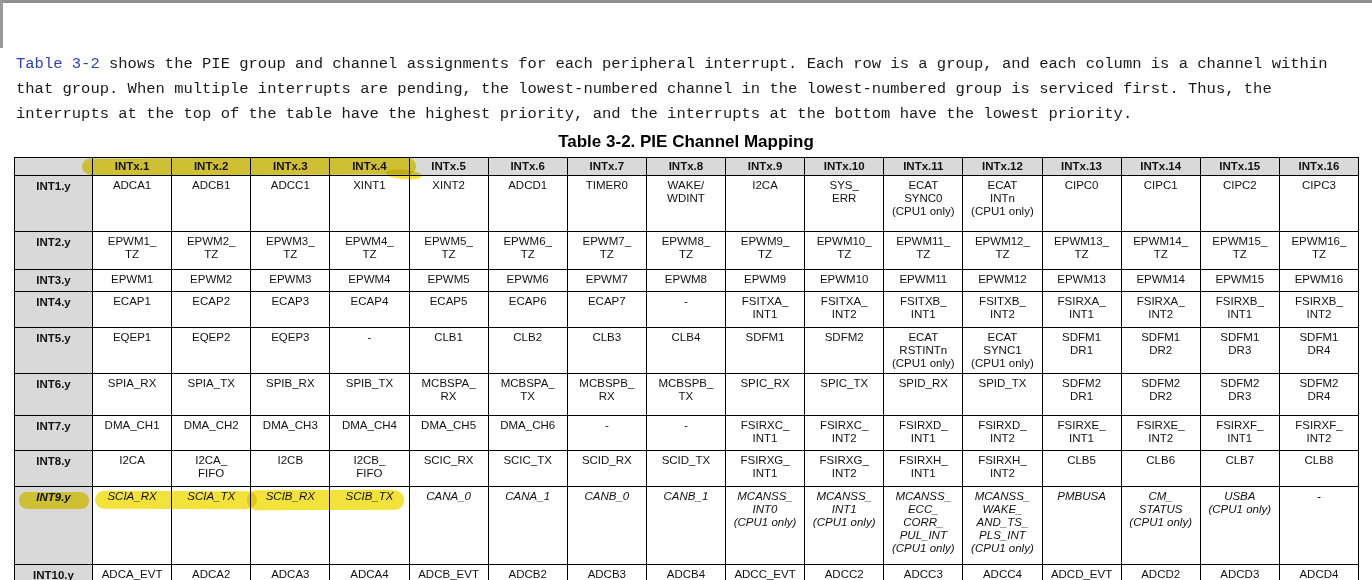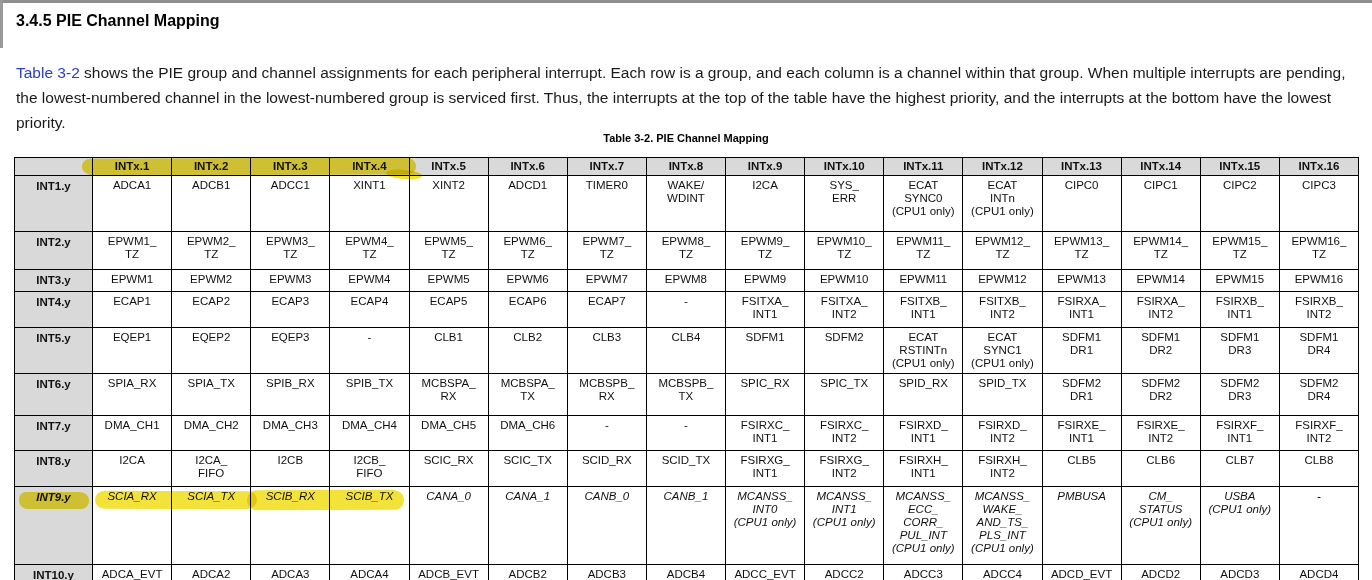--- a/index.html
+++ b/index.html
@@ -9,24 +9,24 @@
   }
   *{margin:0;padding:0;box-sizing:border-box;}
   html,body{width:1372px;height:580px;overflow:hidden;background:#ffffff;
     font-family:"Liberation Sans","DejaVu Sans",sans-serif;color:#111;}
   #page{position:relative;width:1372px;height:580px;background:#fff;overflow:hidden;}
 
   .edge-top{position:absolute;left:0;top:0;width:1372px;height:3px;background:#8f8f8f;}
   .edge-left{position:absolute;left:0;top:0;width:3px;height:48px;background:#9a9a9a;}
 
   .heading{position:absolute;left:16px;top:12px;font-size:16px;font-weight:bold;color:#000;}
-  .intro{position:absolute;left:16px;top:60px;width:1344px;font-size:15.5px;line-height:25px;color:#1a1a1a;}
+  .intro{position:absolute;left:16px;top:52px;width:1344px;font-size:15.5px;line-height:25px;color:#1a1a1a;font-family:Liberation Mono, monospace;}
   .intro .link{color:var(--link);cursor:pointer;}
   .caption{position:absolute;left:14px;top:132px;width:1344px;text-align:center;
-    font-size:11px;font-weight:bold;color:#000;}
+    font-size:17px;font-weight:bold;color:#000;}
 
   #table-wrap{position:absolute;left:14px;top:157px;width:1344px;}
   table{border-collapse:collapse;table-layout:fixed;width:1344px;background:#fff;}
   th,td{border:1px solid #000;vertical-align:top;text-align:center;
     font-size:11.5px;line-height:13px;padding:3px 1px 2px 1px;overflow:hidden;}
   thead th{background:var(--hdr-bg);font-weight:bold;vertical-align:middle;padding:2px 0;}
   tbody th{background:var(--hdr-bg);font-weight:bold;padding-top:4px;}
   td{font-weight:normal;background:transparent;}
   .ct{position:relative;z-index:2;white-space:pre-line;display:inline-block;}
 
@@ -37,21 +37,20 @@
   .mk-r9-a{left:95px;top:491px;width:162px;height:18px;border-radius:10px 8px 12px 9px/9px;transform:rotate(0.2deg);}
   .mk-r9-b{left:247px;top:490px;width:157px;height:20px;border-radius:9px 12px 8px 11px/10px;transform:rotate(-0.3deg);}
 </style>
 </head>
 <body>
 
 <div id="page">
   <div class="edge-top"></div>
   <div class="edge-left"></div>
 
-  <h2 class="heading">3.4.5 PIE Channel Mapping</h2>
 
   <p class="intro"><span class="link">Table 3-2</span><span> shows the PIE group and channel assignments for each peripheral interrupt. Each row is a group, and each column is a channel within that group. When multiple interrupts are pending, the lowest-numbered channel in the lowest-numbered group is serviced first. Thus, the interrupts at the top of the table have the highest priority, and the interrupts at the bottom have the lowest priority.</span></p>
 
   <div class="caption">Table 3-2. PIE Channel Mapping</div>
 
   <div id="table-wrap">
     <table id="pie-table">
         <colgroup>
           <col style="width: 78px;">
           <col style="width: 79.125px;">

